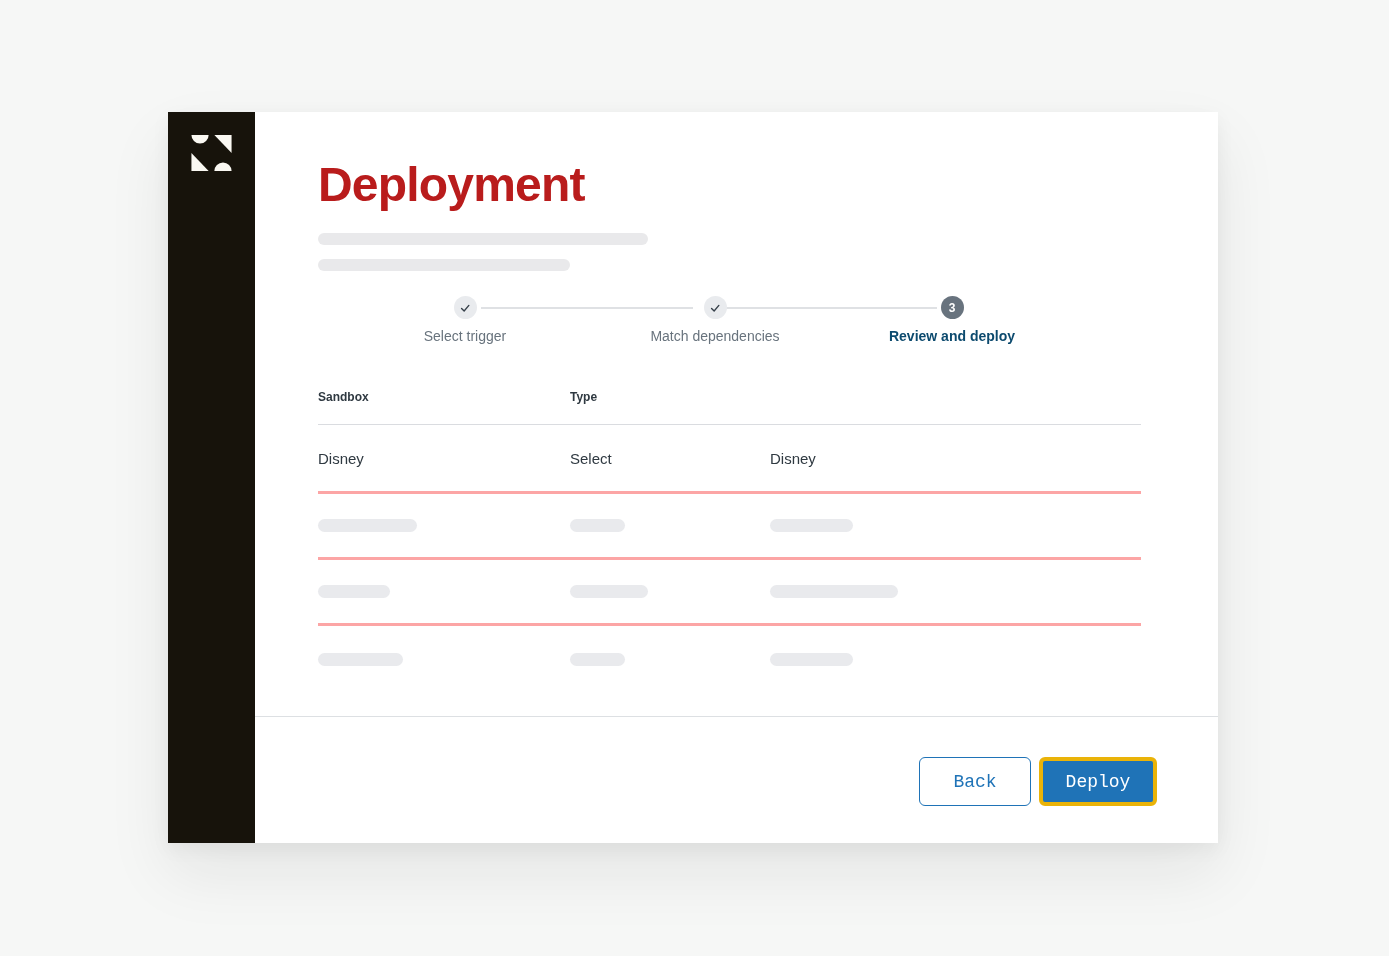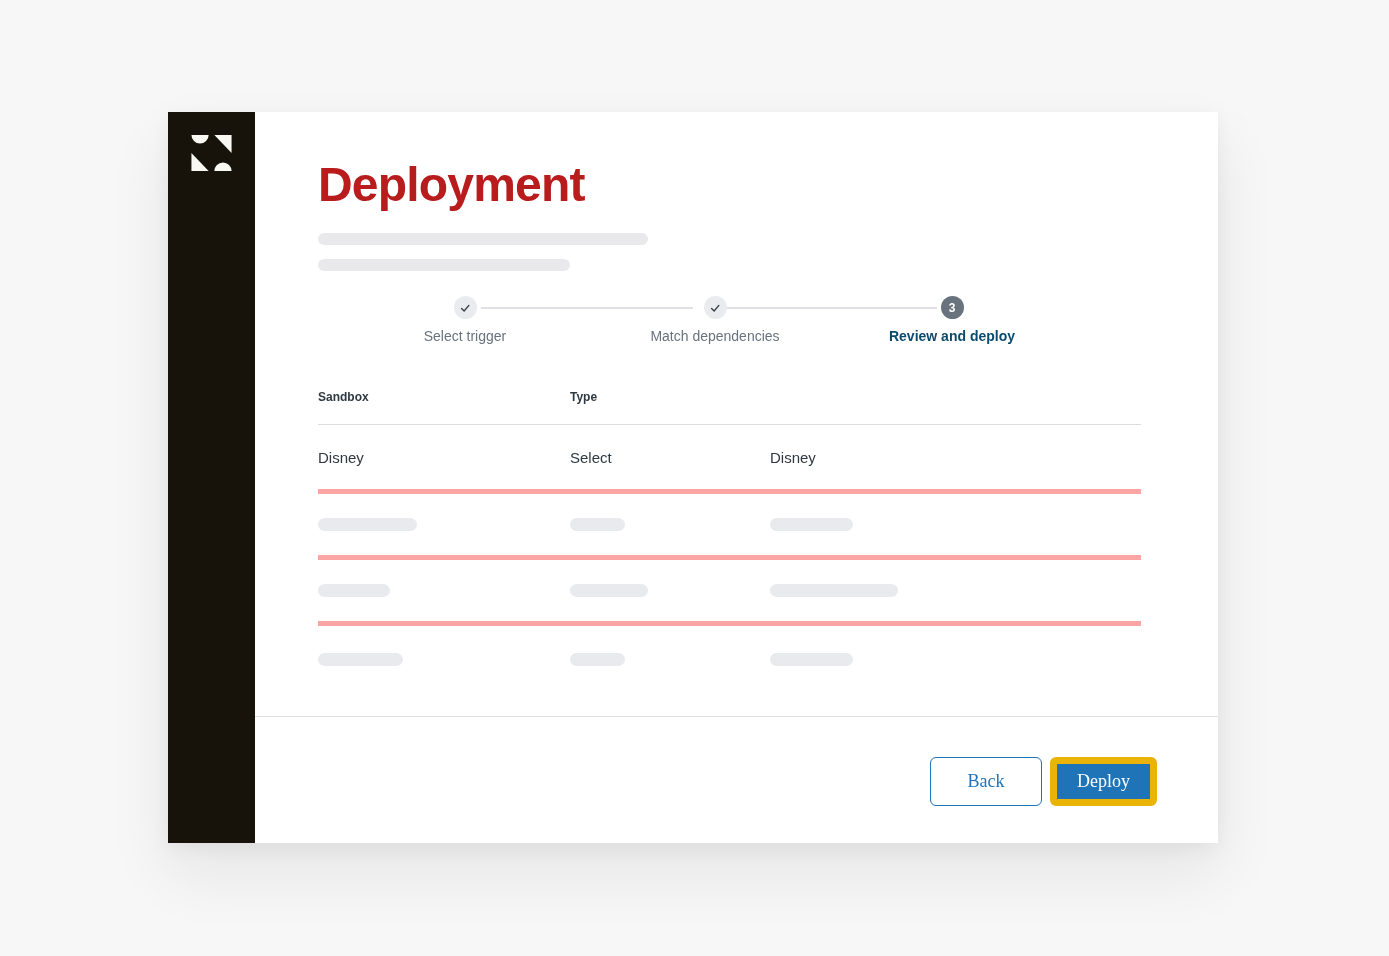--- a/index.html
+++ b/index.html
@@ -72,53 +72,53 @@
   .thead {
     display: grid; grid-template-columns: 252px 200px 1fr;
     padding-bottom: 20px;
     border-bottom: 1px solid #dadce0;
     font-size: 12px; font-weight: 700; color: #2f3941;
   }
   .row {
     display: grid; grid-template-columns: 252px 200px 1fr;
     align-items: center;
     height: 69px;
-    border-bottom: 5px solid #fca5a5;
+    border-bottom: 3px solid #fca5a5;
     font-size: 15px; color: #2f3941;
   }
   .row.skeleton { height: 66px; }
   .row.skeleton:last-child { border-bottom: none; }
   .skel-bar { height: 13px; border-radius: 7px; background: #e9eaed; }
   
   .footer {
     flex: none;
     height: 127px;
     border-top: 1px solid #dde0e3;
     display: flex;
     justify-content: flex-end;
     align-items: flex-start;
     gap: 8px;
     padding: 40px 61px 0 0;
   }
   .btn {
     height: 49px; border-radius: 6px;
-    font-size: 18px; font-family: Liberation Serif, serif;
+    font-size: 18px; font-family: Liberation Mono, monospace;
     cursor: pointer;
     display: flex; align-items: center; justify-content: center;
   }
   .btn-back {
     width: 112px;
     background: #ffffff;
     border: 1px solid #1f73b7;
     color: #1f73b7;
   }
   .btn-deploy {
-    width: 107px;
+    width: 118px;
     background: #1f73b7;
-    border: 7px solid #eab308;
+    border: 4px solid #eab308;
     color: #ffffff;
   }
 </style>
 </head>
 <body>
 
 <div class="screen">
   <div class="card">
 
     <div class="sidebar">

